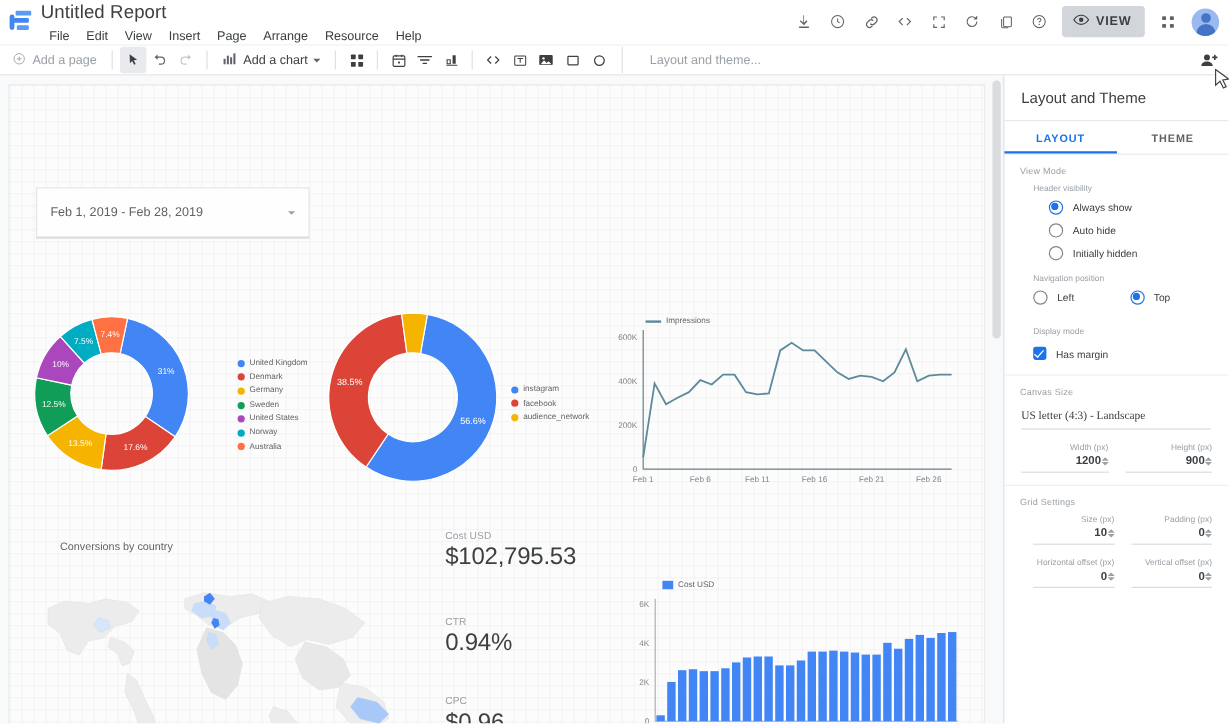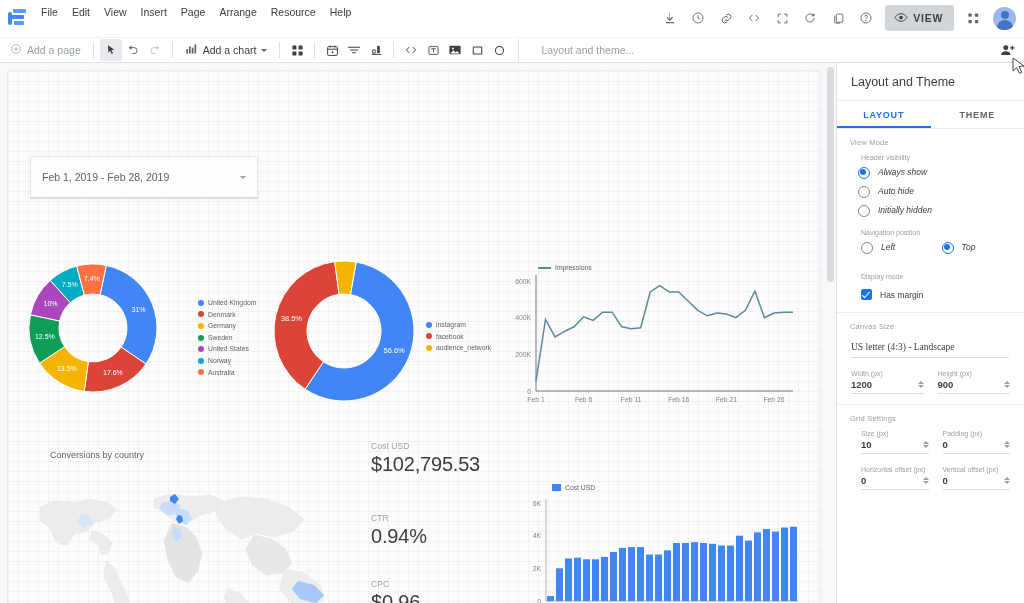--- a/index.html
+++ b/index.html
@@ -103,34 +103,34 @@
 
   
   .panel { width: 188px; background: #fff; border-left: 1px solid #e0e0e0; display: flex; flex-direction: column; flex: 0 0 auto; position: relative; }
   .panel-title { padding: 12px 14px 11px; font-size: 12.5px; color: #3c4043; border-bottom: 1px solid #e8eaed; }
   .panel-tabs { display: flex; border-bottom: 1px solid #e8eaed; justify-content: center; }
   .ptab { flex: 1; text-align: center; font-size: 9px; letter-spacing: .8px; font-weight: 700; color: #5f6368; padding: 9px 0 8px; }
   .ptab.active { color: #1a73e8; box-shadow: inset 0 -2px 0 #1a73e8; }
   .psec { padding: 9px 13px 10px; border-bottom: 1px solid #eceff1; }
   .psec-title { font-size: 7.5px; color: #9aa0a6; margin-bottom: 7px; letter-spacing: .2px;}
   .psub-title { font-size: 7px; color: #9aa0a6; margin: 0 0 6px 11px; }
-  .radio-row { display: flex; gap: 8px; margin: 0 0 7px 8px; font-style: italic; }
+  .radio-row { display: flex; align-items: center; gap: 8px; margin: 0 0 7px 24px; }
   .radio { width: 12px; height: 12px; border-radius: 50%; border: 1.6px solid #80868b; position: relative; flex: 0 0 auto; }
   .radio.on { border-color: #1a73e8; }
   .radio.on::after { content:""; position: absolute; width: 6px; height: 6px; border-radius: 50%; background: #1a73e8; left: 1.2px; top: 1.2px; }
   .radio-lbl { font-size: 8.5px; color: #3c4043; }
   .row2 { display: flex; }
   .row2 > .radio-row { flex: 1; margin-left: 11px; }
   .chk-row { display: flex; align-items: center; gap: 8px; margin: 9px 0 2px 11px; }
   .chk { width: 11px; height: 11px; border-radius: 2px; background: #1a73e8; position: relative; flex: 0 0 auto;}
   .chk::after { content: ""; position: absolute; left: 3px; top: .5px; width: 3px; height: 6.5px; border: solid #fff; border-width: 0 1.6px 1.6px 0; transform: rotate(42deg); }
   .select-row { display: flex; align-items: center; border-bottom: 1px solid #dadce0; padding: 4px 0 5px; margin: 0 2px 12px 1px; font-family: Liberation Serif, serif; }
   .select-row .sv { flex: 1; font-size: 9.5px; color: #3c4043; }
   .fields { display: flex; gap: 14px; margin: 0 1px; }
-  .field { flex: 1; }
+  .field { flex: 1; text-align: right; }
   .field .flbl { font-size: 7px; color: #9aa0a6; margin-bottom: 2px; }
   .field .fbox { display: flex; align-items: center; border-bottom: 1px solid #dadce0; padding-bottom: 3px; }
   .field .fval { flex: 1; font-size: 9.5px; color: #3c4043; font-weight: 700; }
   .stepper { display: flex; flex-direction: column; gap: 1px; color: #9aa0a6; }
   .stepper i { width: 0; height: 0; border-left: 3px solid transparent; border-right: 3px solid transparent; display: block; }
   .stepper i.u { border-bottom: 3.5px solid #9aa0a6; }
   .stepper i.d2 { border-top: 3.5px solid #9aa0a6; }
   .mt10 { margin-top: 12px; }
 </style>
 </head>
@@ -139,20 +139,21 @@
 <div class="app">
 
   <div class="header">
     <div class="logo">
         <i class="d"></i>
         <i class="a"></i>
         <i class="b"></i>
         <i class="c"></i>
       </div>
     <div class="title-block">
+      <div class="doc-title">Untitled Report</div>
       <div class="menubar">
         <div class="mi">File</div>
         <div class="mi">Edit</div>
         <div class="mi">View</div>
         <div class="mi">Insert</div>
         <div class="mi">Page</div>
         <div class="mi">Arrange</div>
         <div class="mi">Resource</div>
         <div class="mi">Help</div>
       </div>

